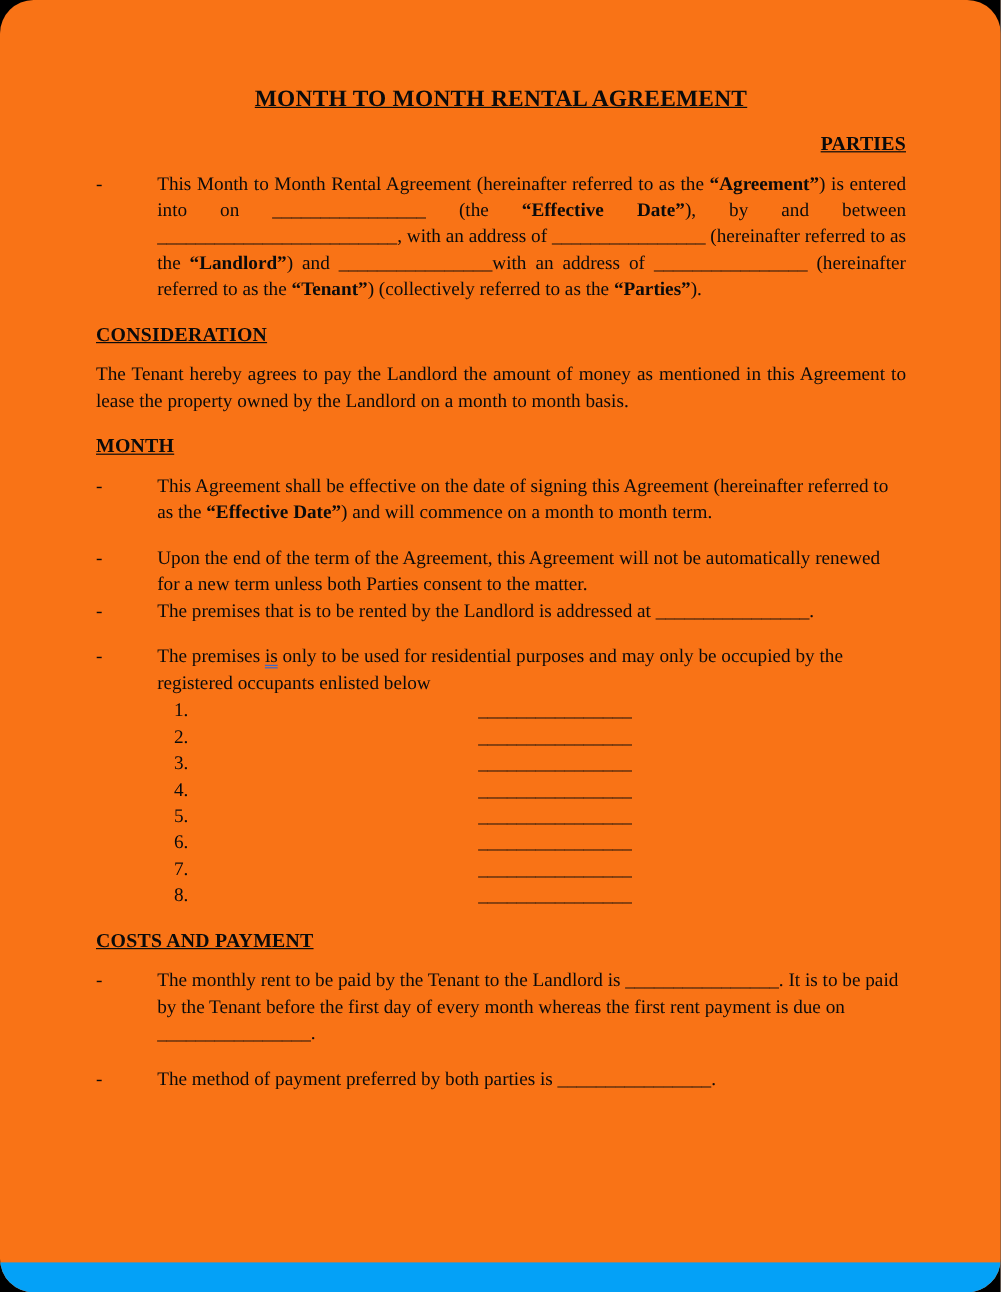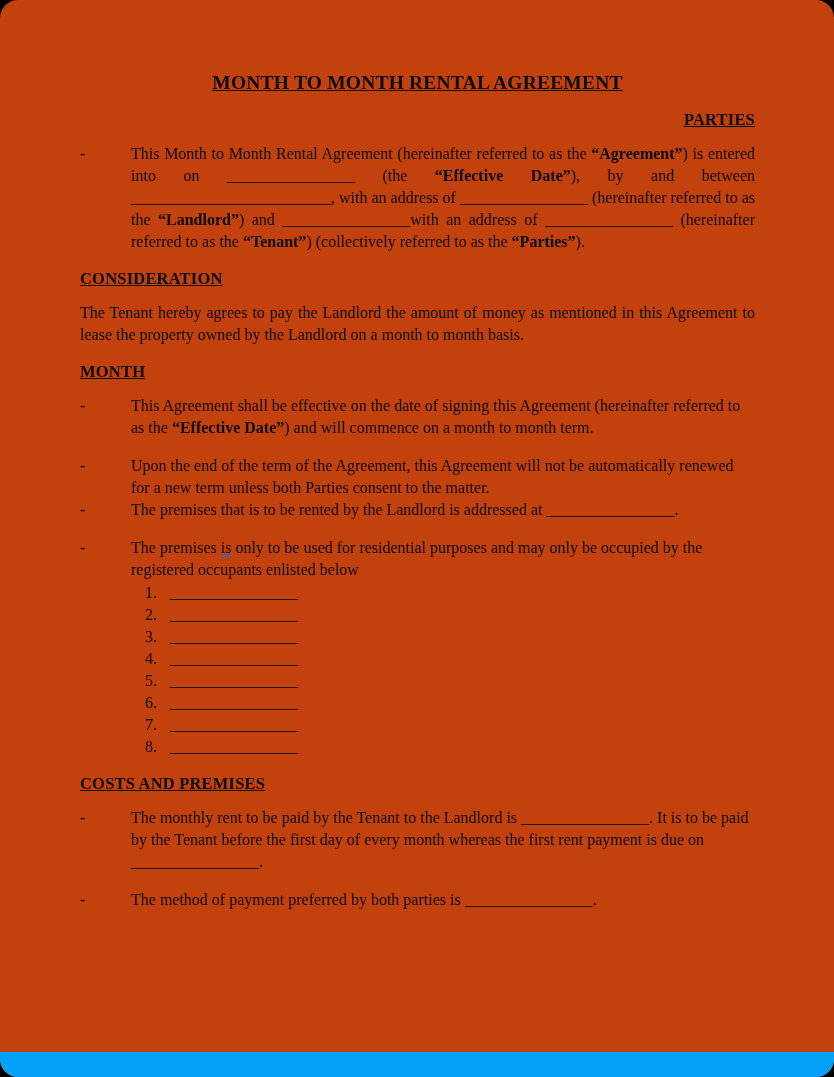--- a/index.html
+++ b/index.html
@@ -56,35 +56,36 @@
     text-decoration: underline double;
     text-decoration-color: #3a66cc;
     text-decoration-thickness: 1px;
     text-underline-offset: 2px;
   }
 
   ol.occupants {
     margin: 1px 0 0 0;
     padding-left: 30px;
     list-style: decimal outside;
+    text-align: center;
   }
   ol.occupants li { padding-left: 9px; }
 
   .footer-bar {
     position: absolute;
     left: 0; right: 0; bottom: 0;
     height: 25px;
     background: #04a1f7;
   }
 </style>
 </head>
 <body>
 
 <div class="canvas" style="background: rgb(0, 0, 0);">
-  <div class="page" style="background: #c2410c; border-radius: 18px;">
+  <div class="page" style="background: #f97316;">
     <div class="content">
 
       <h1 class="doc-title">MONTH TO MONTH RENTAL AGREEMENT</h1>
 
       <section>
         <h2 class="heading first">PARTIES</h2>
         <div class="bullet">
           <span class="dash">-</span>
           <p class="btext justify"><span>This Month to Month Rental Agreement (hereinafter referred to as the </span><span class="seg-bold">“Agreement”</span><span>) is entered into on ________________ (the </span><span class="seg-bold">“Effective Date”</span><span>), by and between _________________________, with an address of ________________ (hereinafter referred to as the </span><span class="seg-bold">“Landlord”</span><span>) and ________________with an address of ________________ (hereinafter referred to as the </span><span class="seg-bold">“Tenant”</span><span>) (collectively referred to as the </span><span class="seg-bold">“Parties”</span><span>).</span></p>
         </div>
@@ -124,21 +125,21 @@
               <li>________________</li>
               <li>________________</li>
               <li>________________</li>
               <li>________________</li>
             </ol>
           </div>
         </div>
       </section>
 
       <section>
-        <h2 class="heading">COSTS AND PREMISES</h2>
+        <h2 class="heading">COSTS AND PAYMENT</h2>
         <div class="bullet">
           <span class="dash">-</span>
           <p class="btext">The monthly rent to be paid by the Tenant to the Landlord is ________________. It is to be paid by the Tenant before the first day of every month whereas the first rent payment is due on ________________.</p>
         </div>
         <div class="bullet">
           <span class="dash">-</span>
           <p class="btext">The method of payment preferred by both parties is ________________.</p>
         </div>
       </section>
 

